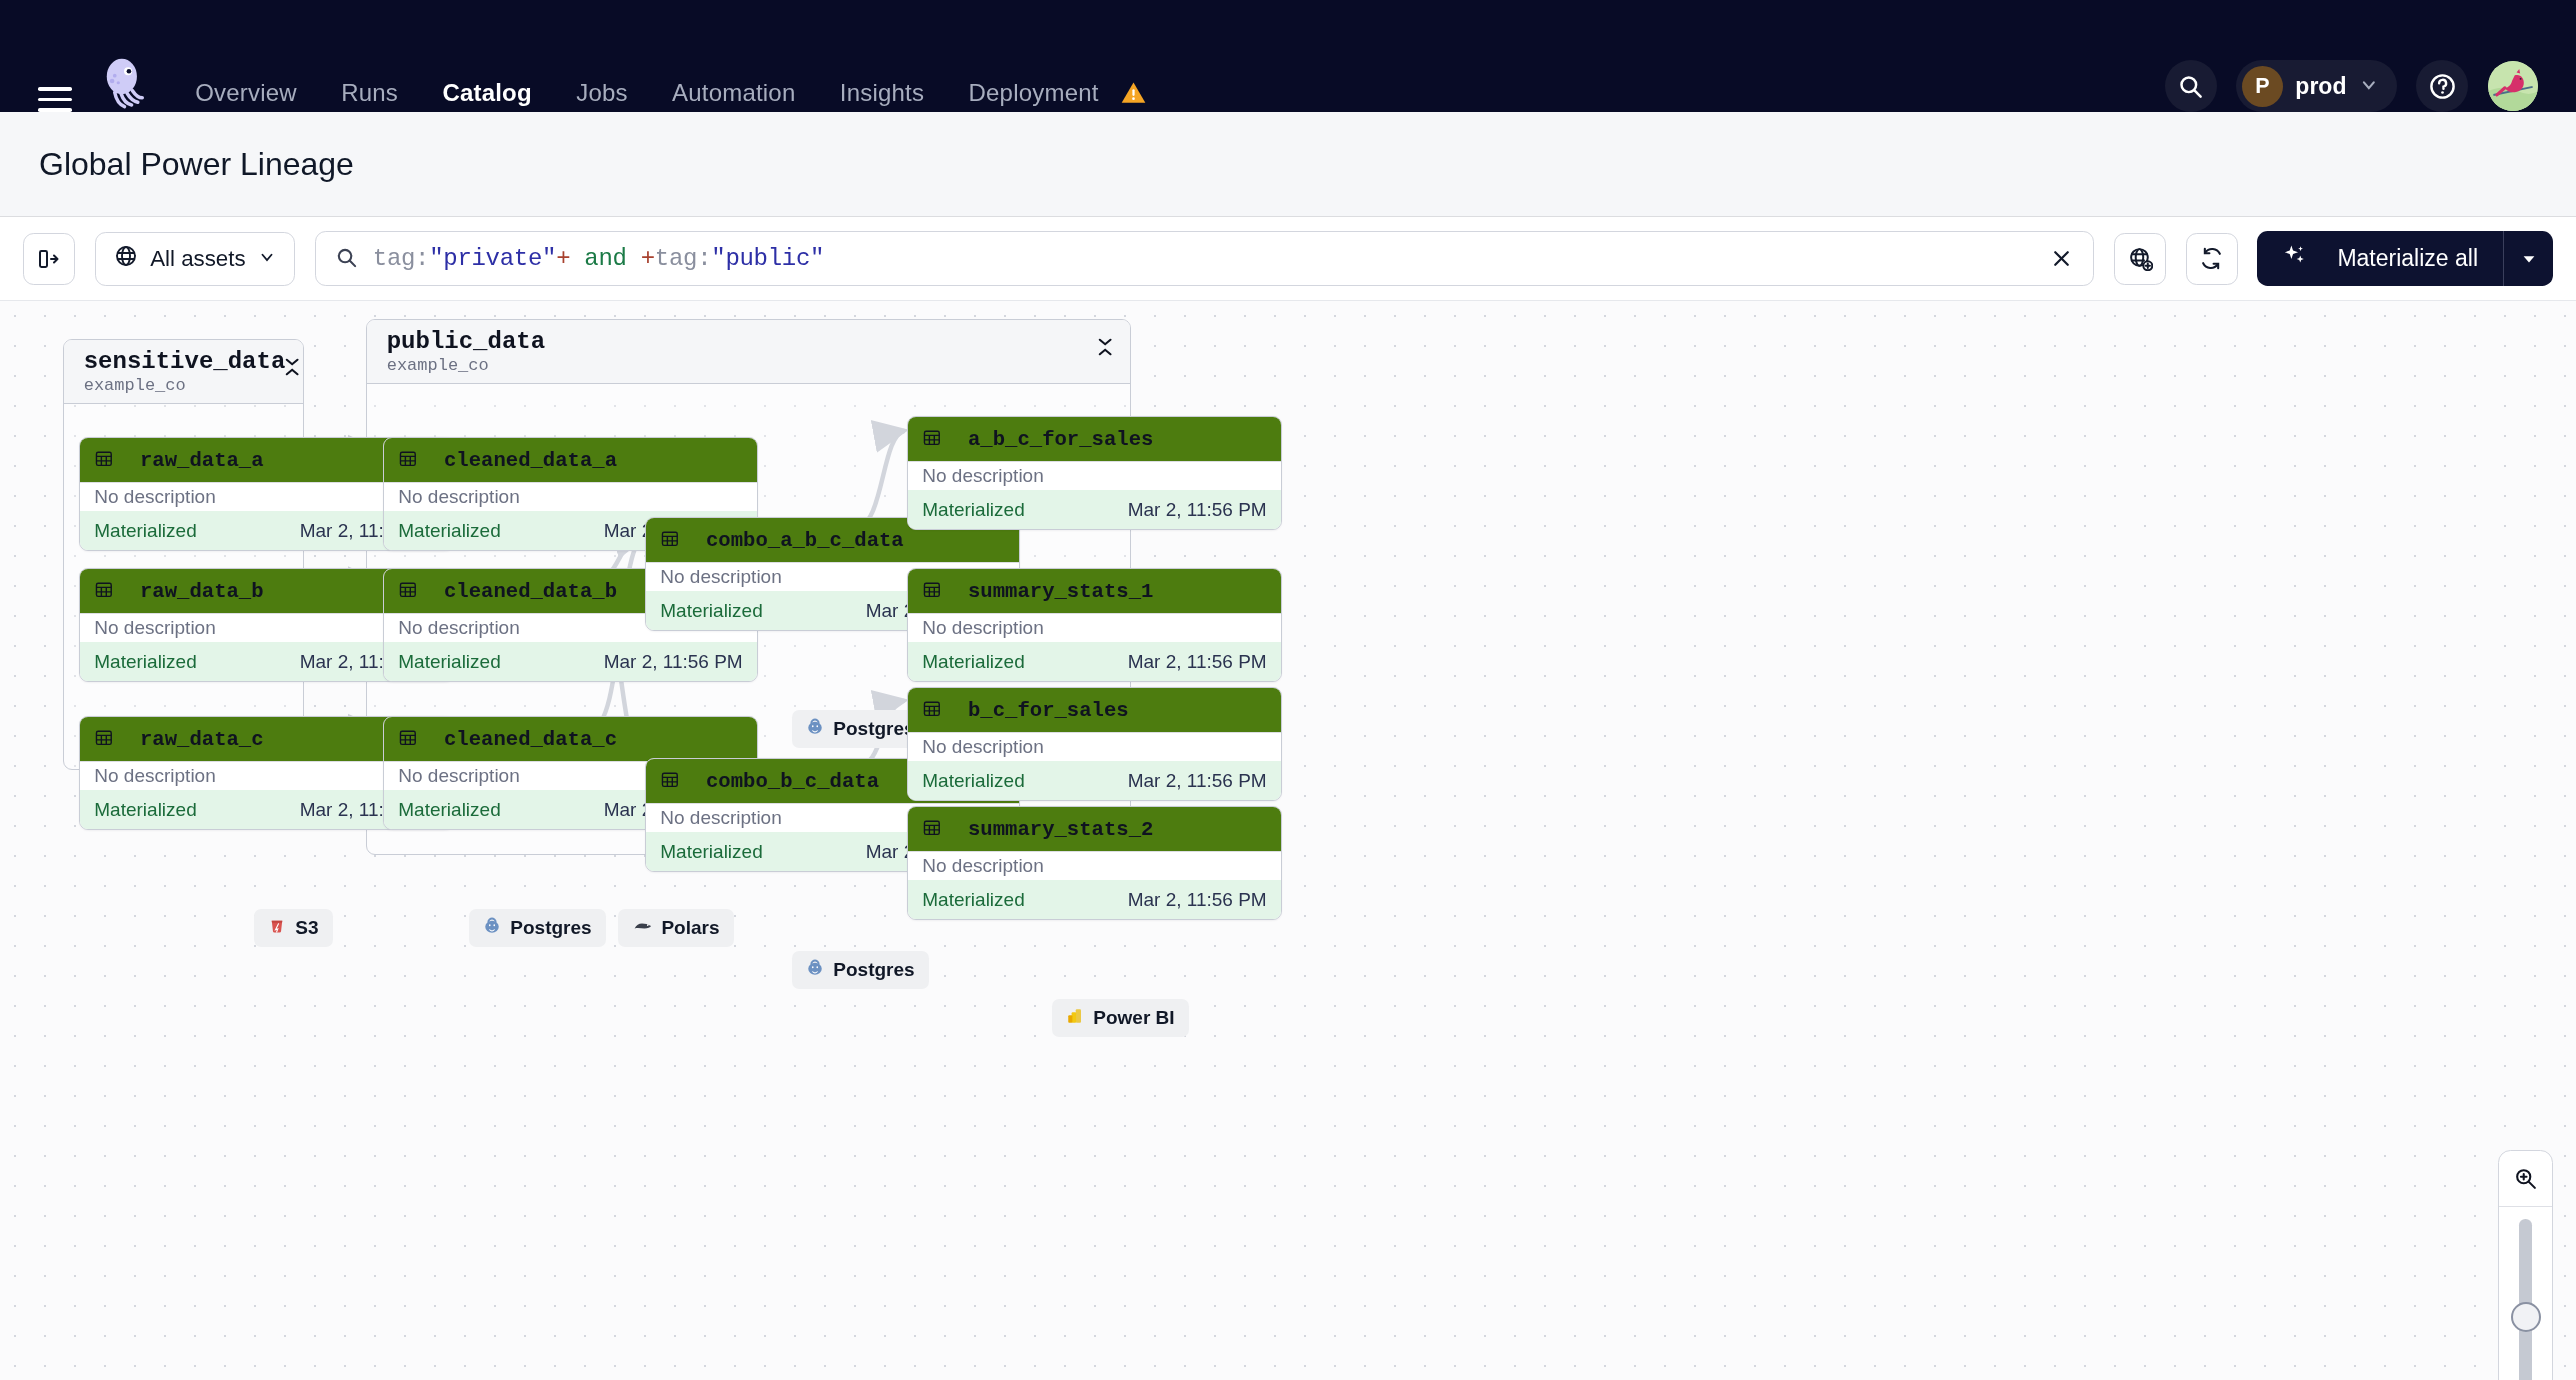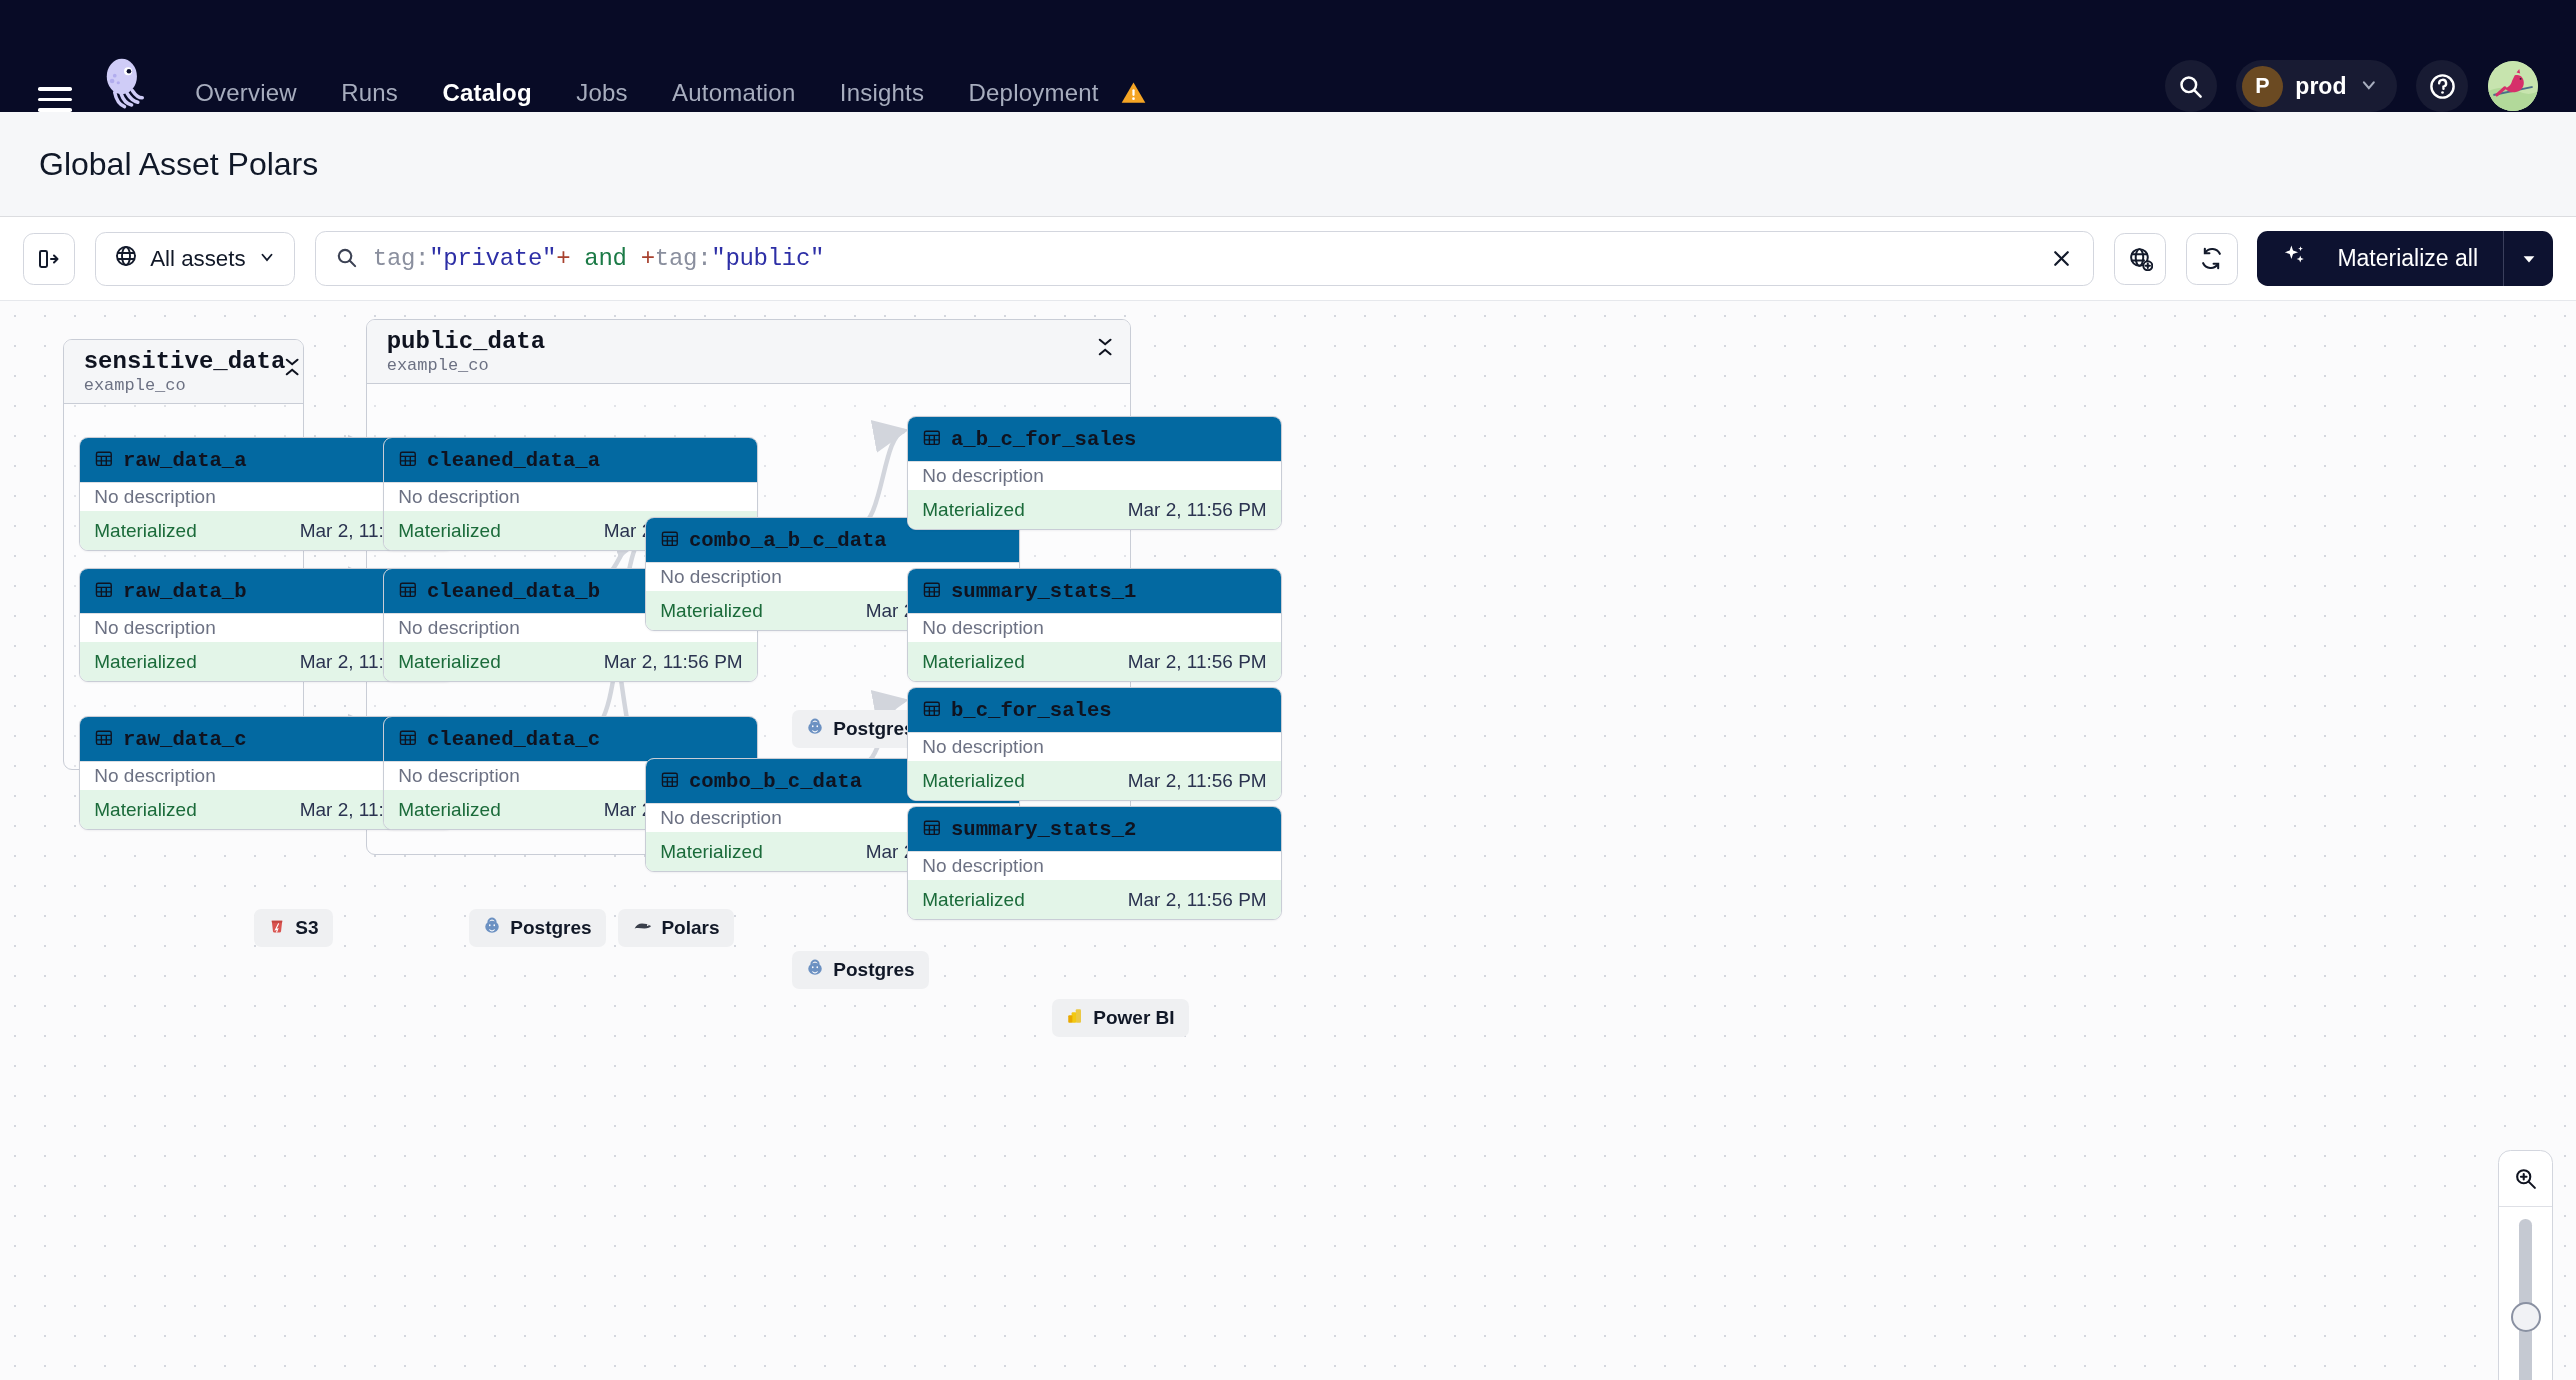--- a/index.html
+++ b/index.html
@@ -121,22 +121,22 @@
   .gname { font-family: "Liberation Mono", monospace; font-size: 24px; font-weight: 700; color: #0F1320; line-height: 1.05; }
   .gsub  { font-family: "Liberation Mono", monospace; font-size: 17px; color: #6C7183; margin-top: 1.8px; }
   .collapse-ic { display: flex; flex-direction: column; align-items: center; gap: 1.8px; margin-top: 9px; cursor: pointer; }
 
   .node {
     position: absolute; width: 375px;
     border: 0.9px solid #C9CDD6; border-radius: 9px; background: #fff;
     box-shadow: 0 0.9px 1.8px rgba(16,24,40,.05); overflow: hidden; cursor: pointer;
   }
   .node .nhead {
-    height: 45px; background: #0369a1; border-bottom: 0.9px solid #DCDEE3;
-    display: flex; align-items: center; gap: 9px; padding: 0 14.3px;
+    height: 45px; background: #4d7c0f; border-bottom: 0.9px solid #DCDEE3;
+    display: flex; align-items: center; gap: 26px; padding: 0 14.3px;
   }
   .nname { font-family: "Liberation Mono", monospace; font-size: 20.6px; font-weight: 700; color: #0F1320; }
   .ndesc { height: 28px; display:flex; align-items:center; padding: 0 14.3px; font-size: 19px; color: #6C7183; background:#fff; }
   .nstat {
     height: 39px; background: #E3F5E8; display: flex; align-items: center;
     justify-content: space-between; padding: 0 14.3px;
   }
   .nstat .lbl { font-size: 19px; color: #1B6B3A; }
   .nstat .ts  { font-size: 19px; color: #2B3350; }
 
@@ -241,21 +241,21 @@
         <path d="M30 16 C36 14 41 19 40 26 C39 32 34 35 28 35 C24 35 20 33 19 30 C22 30 26 27 27 22 Z" fill="#D6306A"></path>
         <path d="M32 13 L35 9 L36 14 Z" fill="#D6306A"></path>
         <path d="M19 30 L10 38" stroke="#D6306A" stroke-width="3.5" stroke-linecap="round"></path>
         <circle cx="36.5" cy="20" r="1.1" fill="#2B2B2B"></circle>
       </svg>
     </div>
   </div>
 </div>
 
 <div class="pageheader">
-  <div class="page-title">Global Asset Polars</div>
+  <div class="page-title">Global Power Lineage</div>
 </div>
 
 <div class="toolbar">
   <div class="sq-btn">
     <svg width="24" height="24" viewBox="0 0 24 24" fill="none" stroke="#131A2B" stroke-width="2">
       <rect x="3" y="4" width="7" height="16" rx="1.4"></rect>
       <path d="M14 12 h6 M17 8.5 L20.5 12 L17 15.5" stroke-linecap="round" stroke-linejoin="round"></path>
     </svg>
   </div>
 

